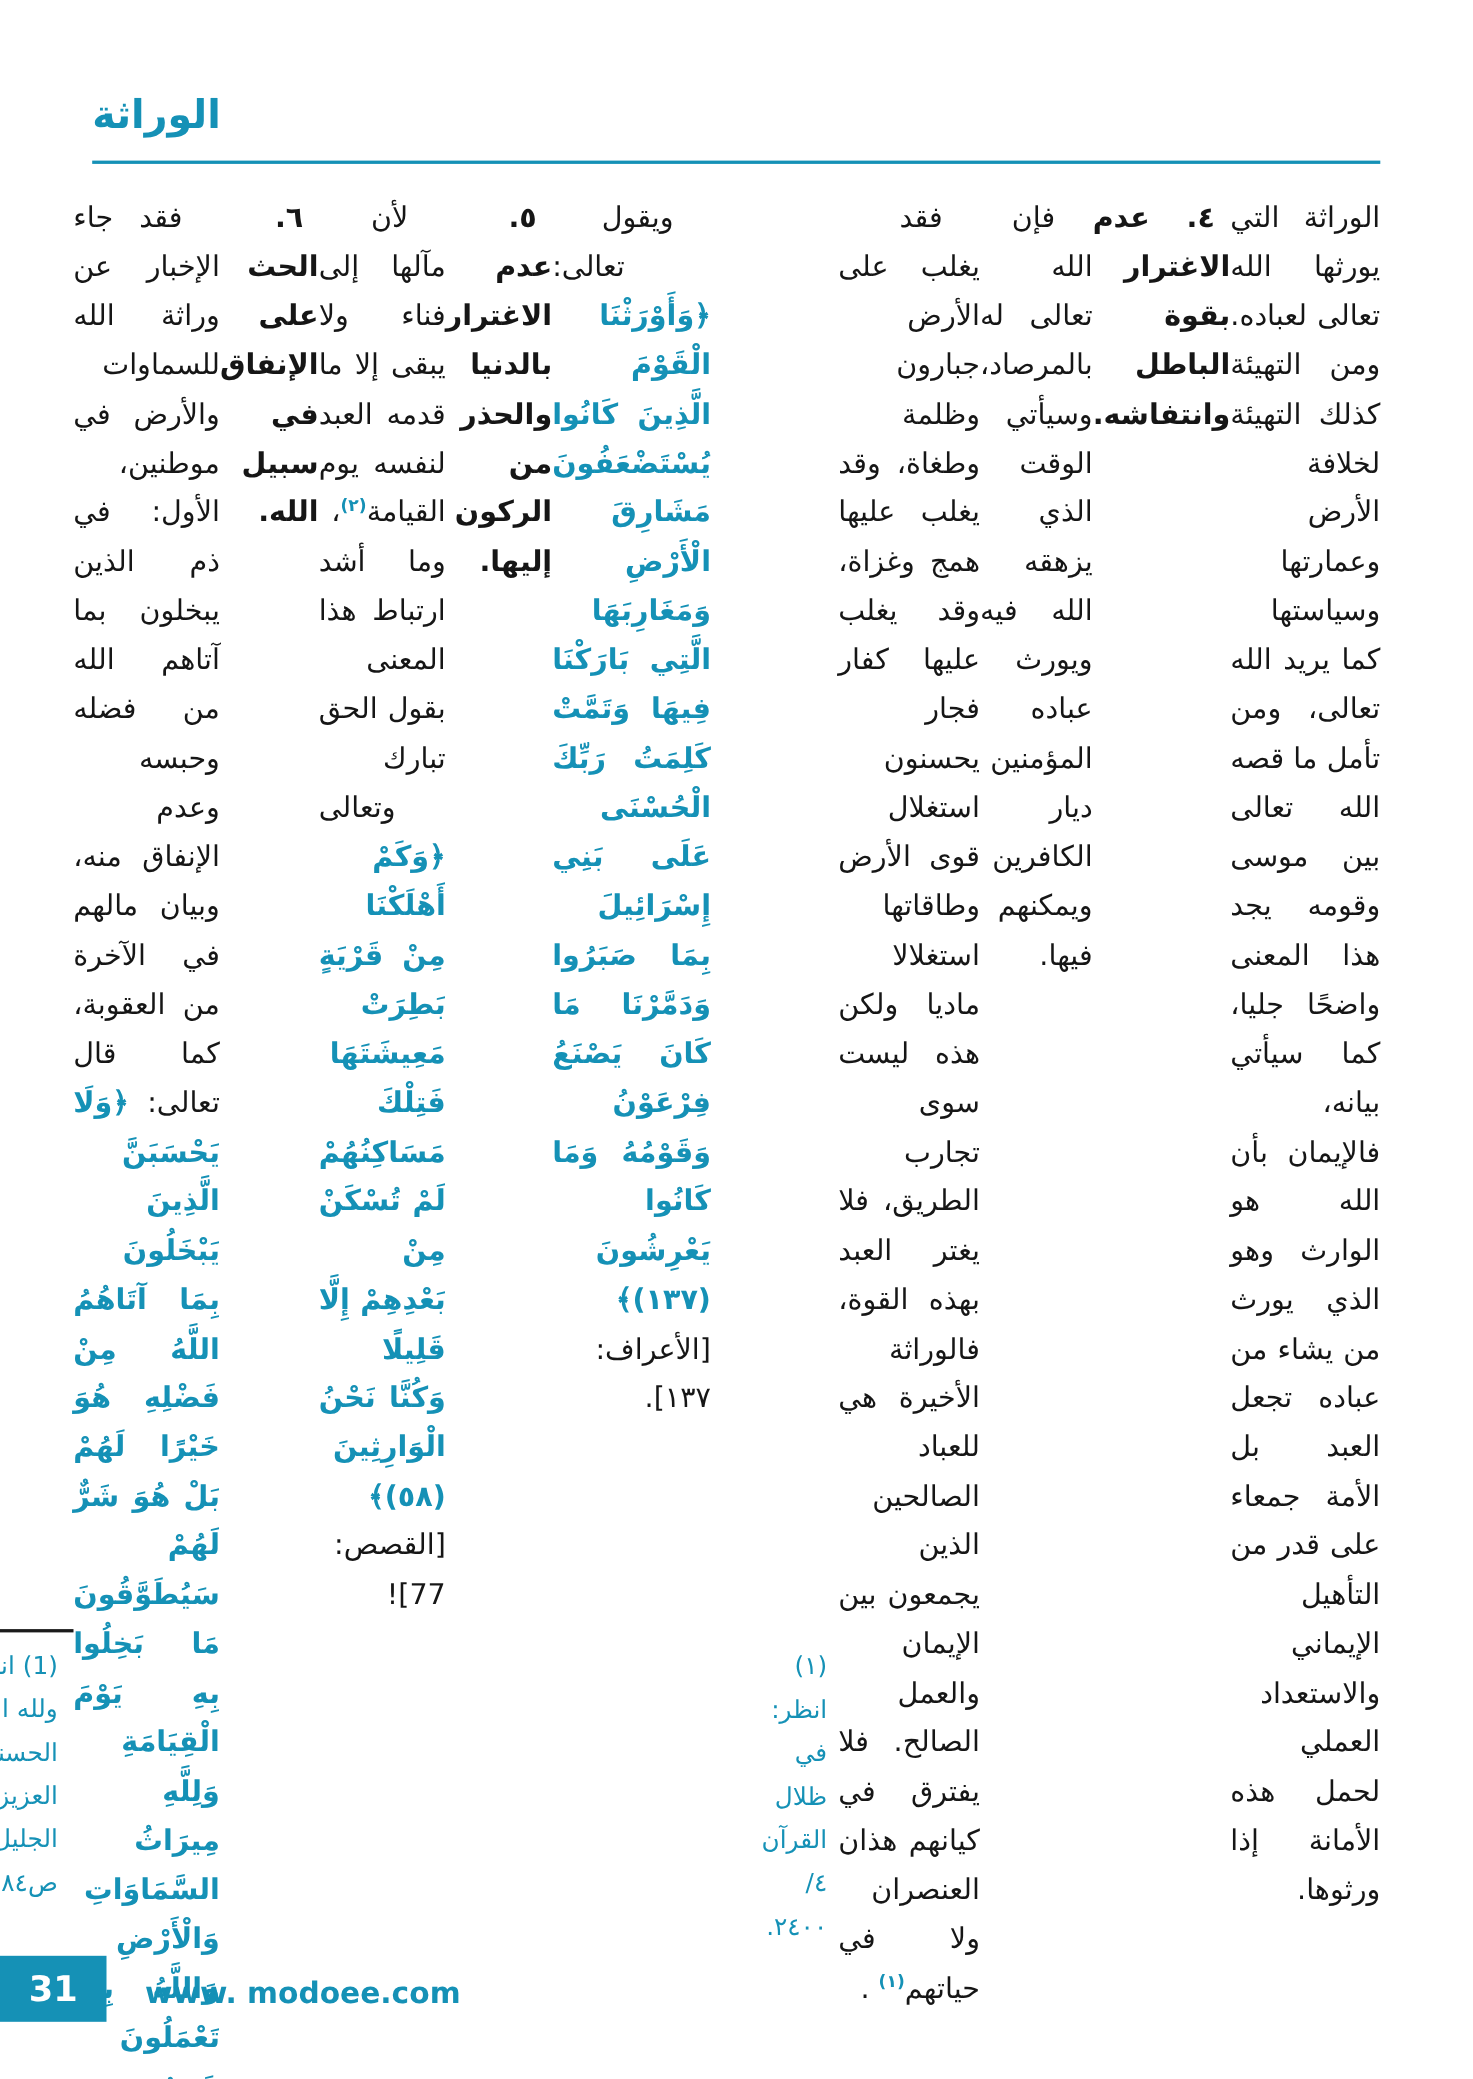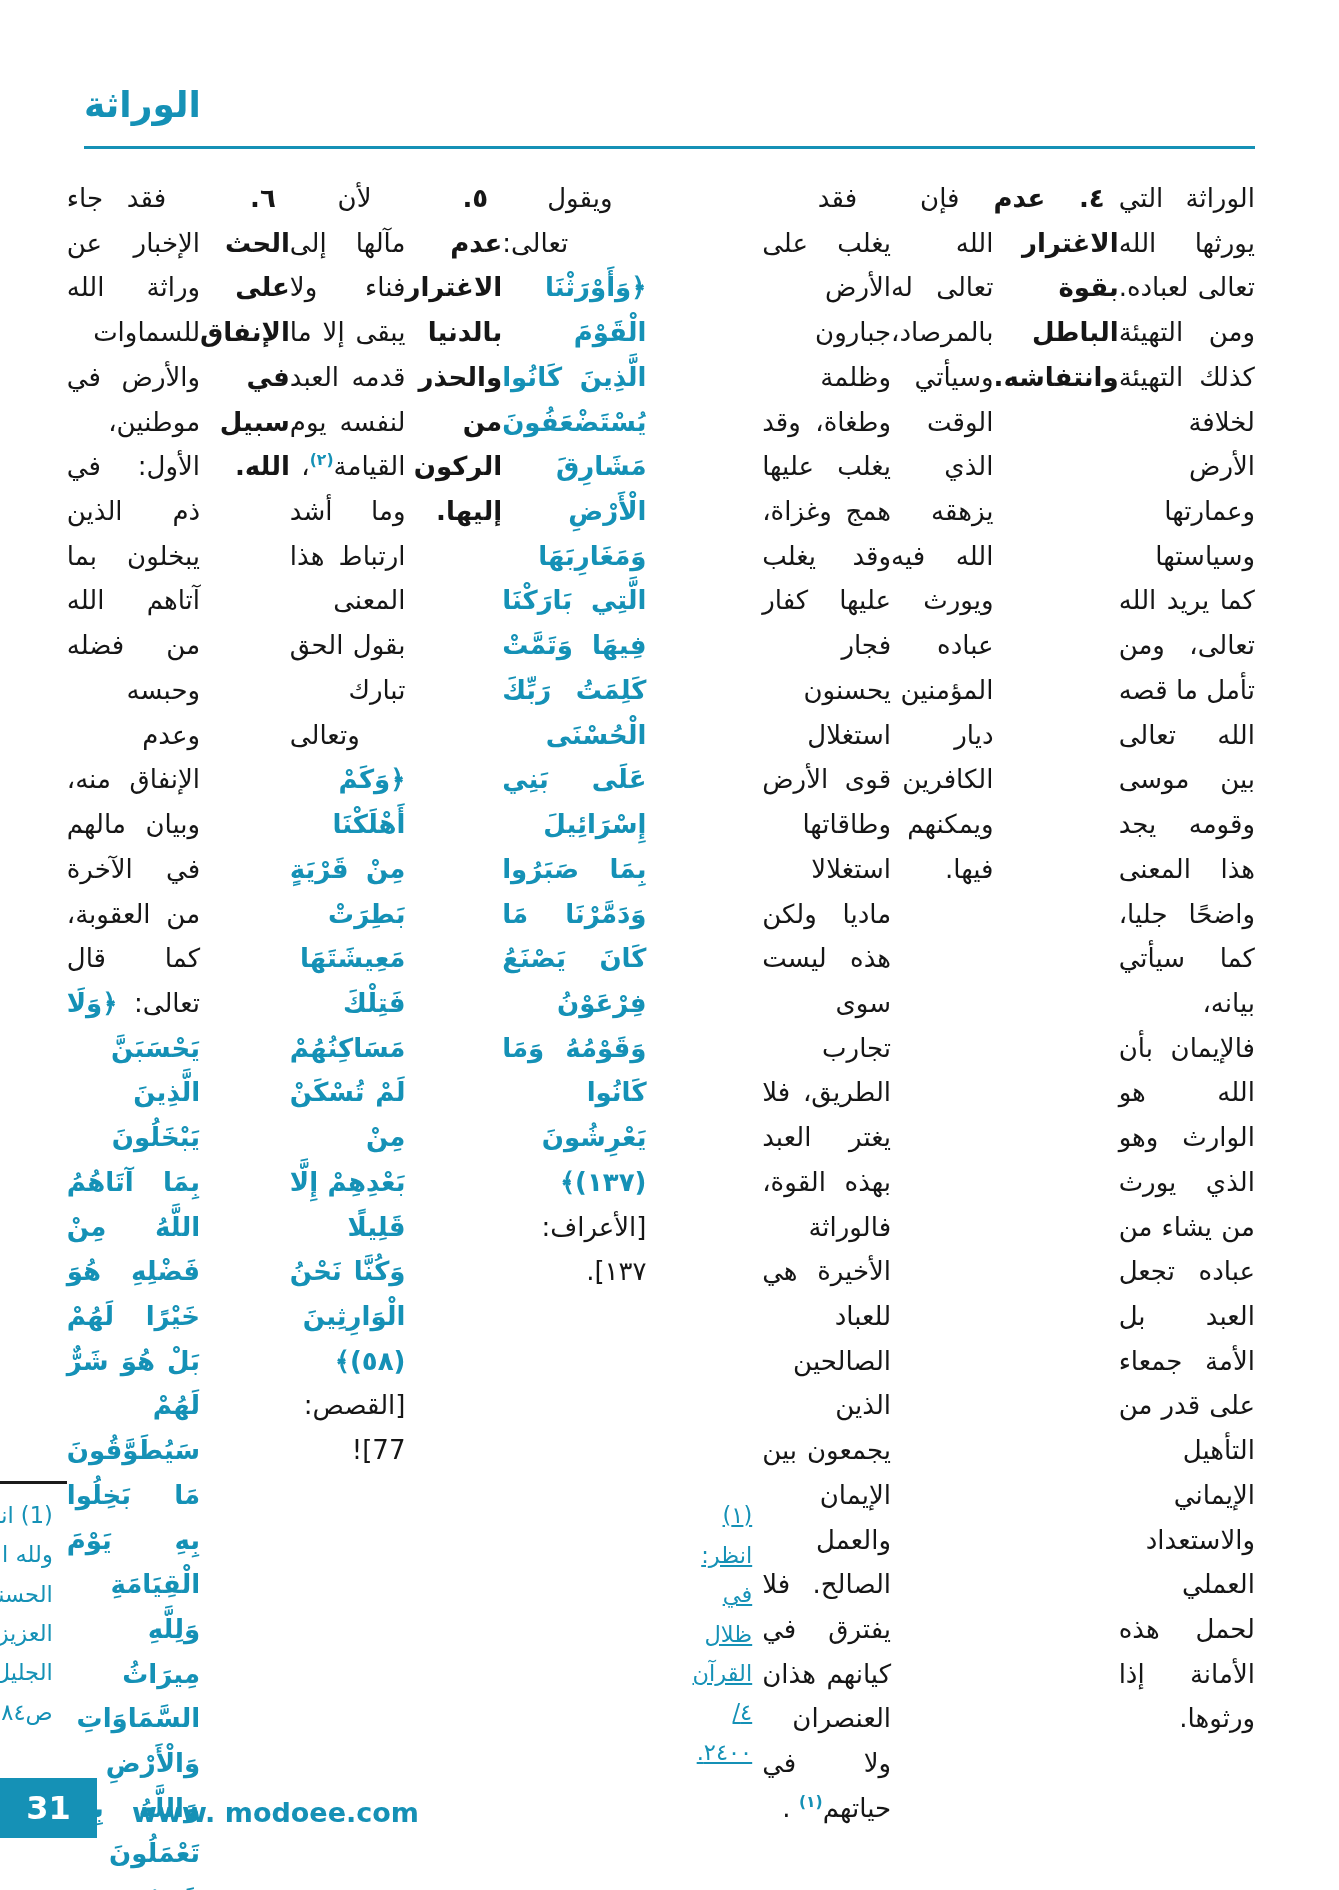--- a/index.html
+++ b/index.html
@@ -75,21 +75,21 @@
     margin: 0 auto 12px auto;
   }
   .footnote-text {
     margin: 0;
     font-size: 22.5px;
     line-height: 1.75;
     color: var(--accent, #1591b6);
     text-align: right;
   }
   .footnote.left-col .footnote-text { padding-left: 120px; padding-right: 14px; }
-  .footnote.right-col .footnote-text { padding-right: 10px; text-decoration: underline; }
+  .footnote.right-col .footnote-text { padding-right: 10px; }
   .page-number-block {
     position: absolute;
     left: 0;
     bottom: 52px;
     width: 97px;
     height: 60px;
     background: var(--accent, #1591b6);
     color: #ffffff;
     display: flex;
     align-items: center;

